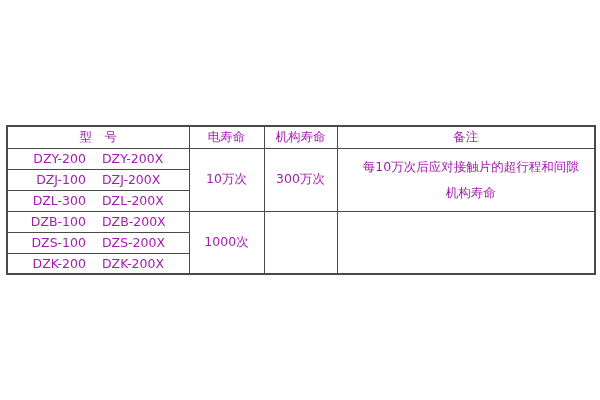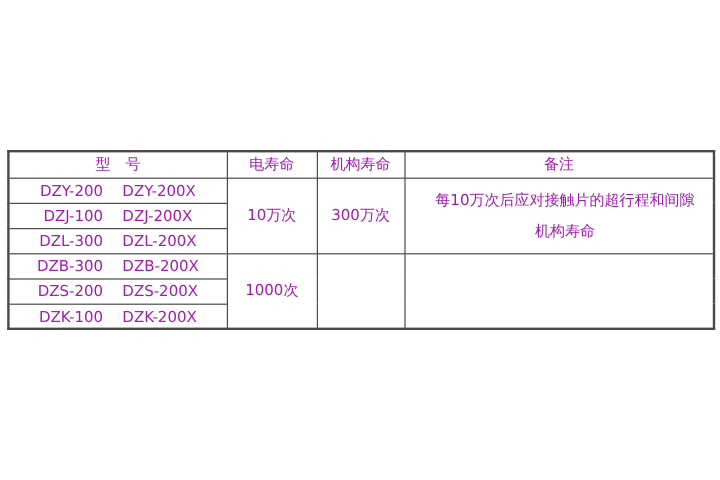--- a/index.html
+++ b/index.html
@@ -88,33 +88,33 @@
         </td>
       </tr>
       <tr class="data-row">
         <td class="model-pair">
           <span class="code-a">DZL-300</span><span class="code-b">DZL-200X</span>
         </td>
       </tr>
 
       <tr class="data-row">
         <td class="model-pair">
-          <span class="code-a">DZB-300</span><span class="code-b">DZB-200X</span>
+          <span class="code-a">DZB-100</span><span class="code-b">DZB-200X</span>
         </td>
         <td rowspan="3">1000次</td>
         <td rowspan="3"></td>
         <td rowspan="3" class="remarks-cell">
           <div class="remark-line"></div>
         </td>
       </tr>
       <tr class="data-row">
         <td class="model-pair">
-          <span class="code-a">DZS-200</span><span class="code-b">DZS-200X</span>
+          <span class="code-a">DZS-100</span><span class="code-b">DZS-200X</span>
         </td>
       </tr>
       <tr class="data-row">
         <td class="model-pair">
-          <span class="code-a">DZK-100</span><span class="code-b">DZK-200X</span>
+          <span class="code-a">DZK-200</span><span class="code-b">DZK-200X</span>
         </td>
       </tr>
     </tbody>
   </table>
 </div>
 
 </body></html>

